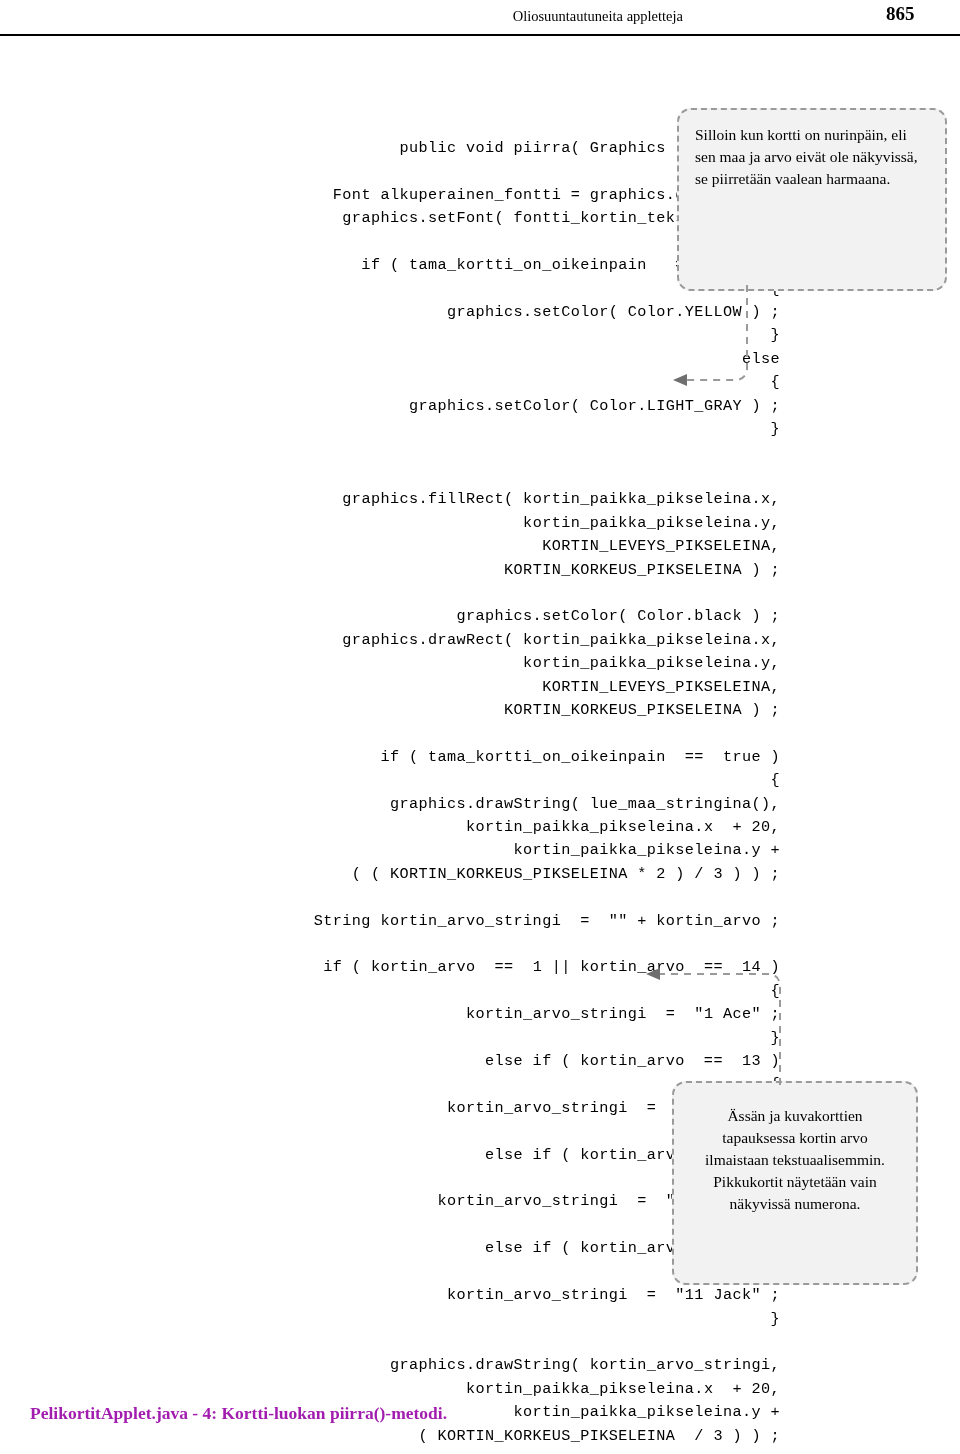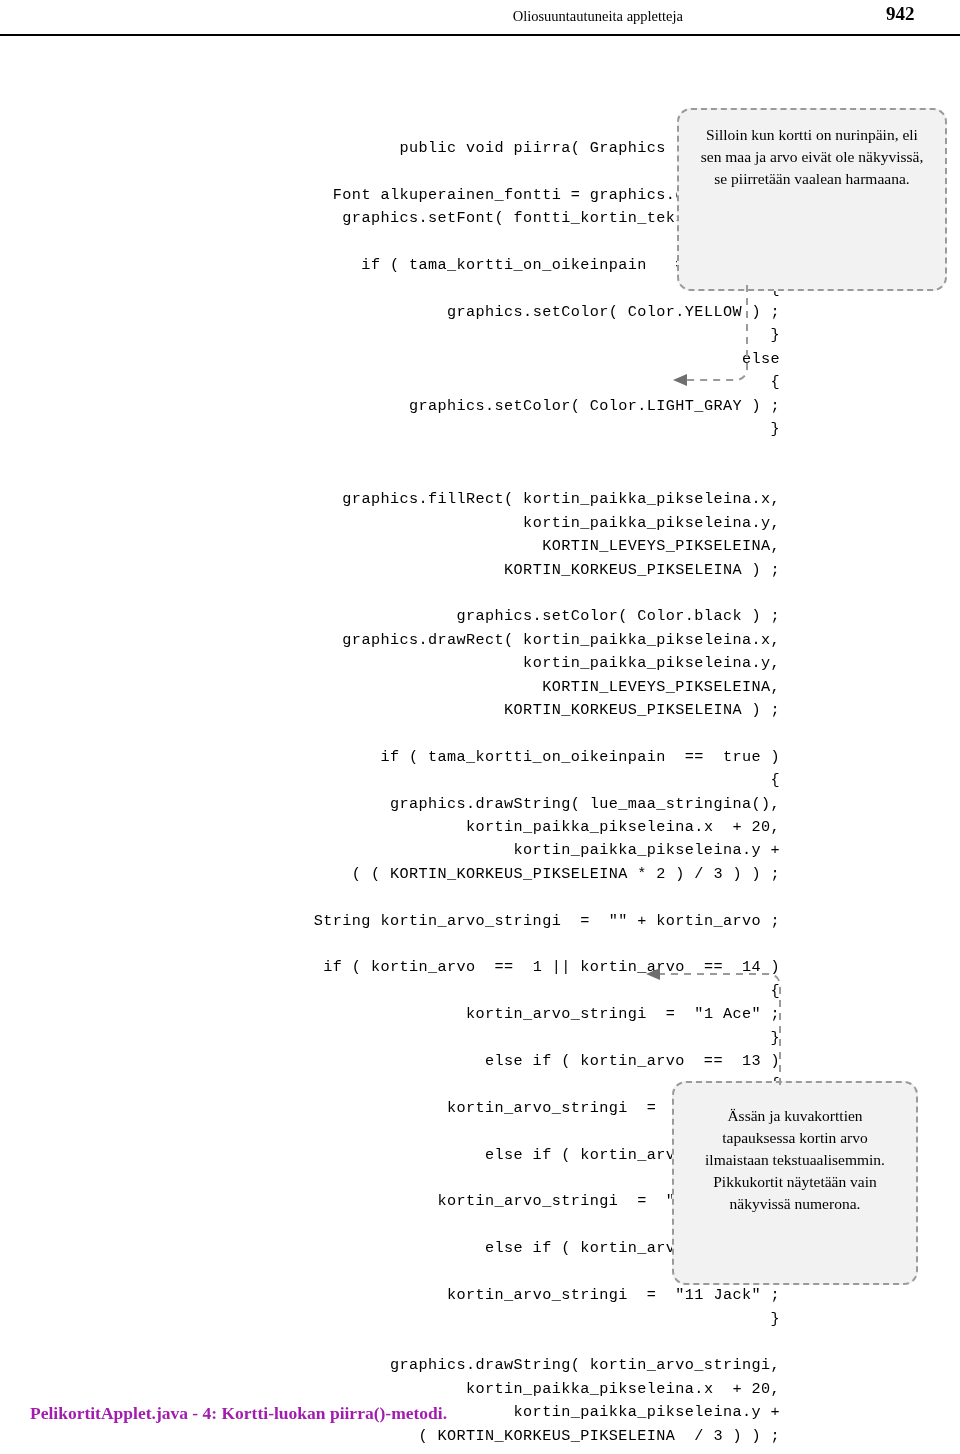--- a/index.html
+++ b/index.html
@@ -75,21 +75,21 @@
     line-height: 22px;
     color: #000;
     padding: 14px 16px 16px 16px;
   }
   #callout-1 {
     left: 677px;
     top: 108px;
     width: 270px;
     height: 183px;
   }
-  #callout-1 .ctext { text-align: center; }
+  #callout-1 .ctext { text-align: left; }
   #callout-2 {
     left: 672px;
     top: 1081px;
     width: 246px;
     height: 204px;
     text-align: center;
     padding-top: 22px;
   }
 
   .arrow-svg { position: absolute; overflow: visible; }
@@ -106,21 +106,21 @@
     font-weight: bold;
     color: #a21caf;
     white-space: nowrap;
   }
 </style>
 </head>
 <body>
 
 <div id="page-header">
   <div id="header-title">Oliosuuntautuneita appletteja</div>
-  <div id="header-pageno">942</div>
+  <div id="header-pageno">865</div>
   <div id="header-rule"></div>
 </div>
 
 <pre id="code-block">public void piirra( Graphics  graphics )
 {
    Font alkuperainen_fontti = graphics.getFont() ;
    graphics.setFont( fontti_kortin_teksteihin ) ;
 
    if ( tama_kortti_on_oikeinpain   ==  true  )
    {

